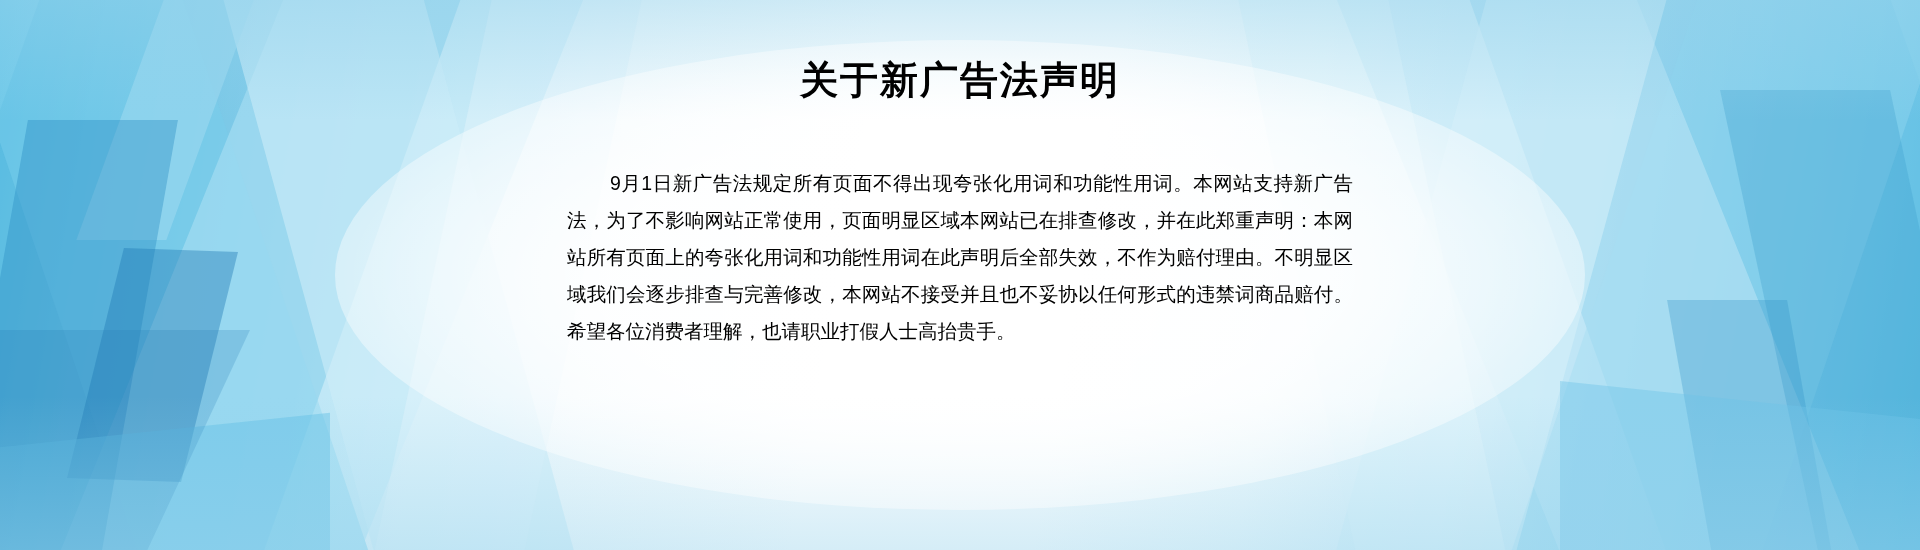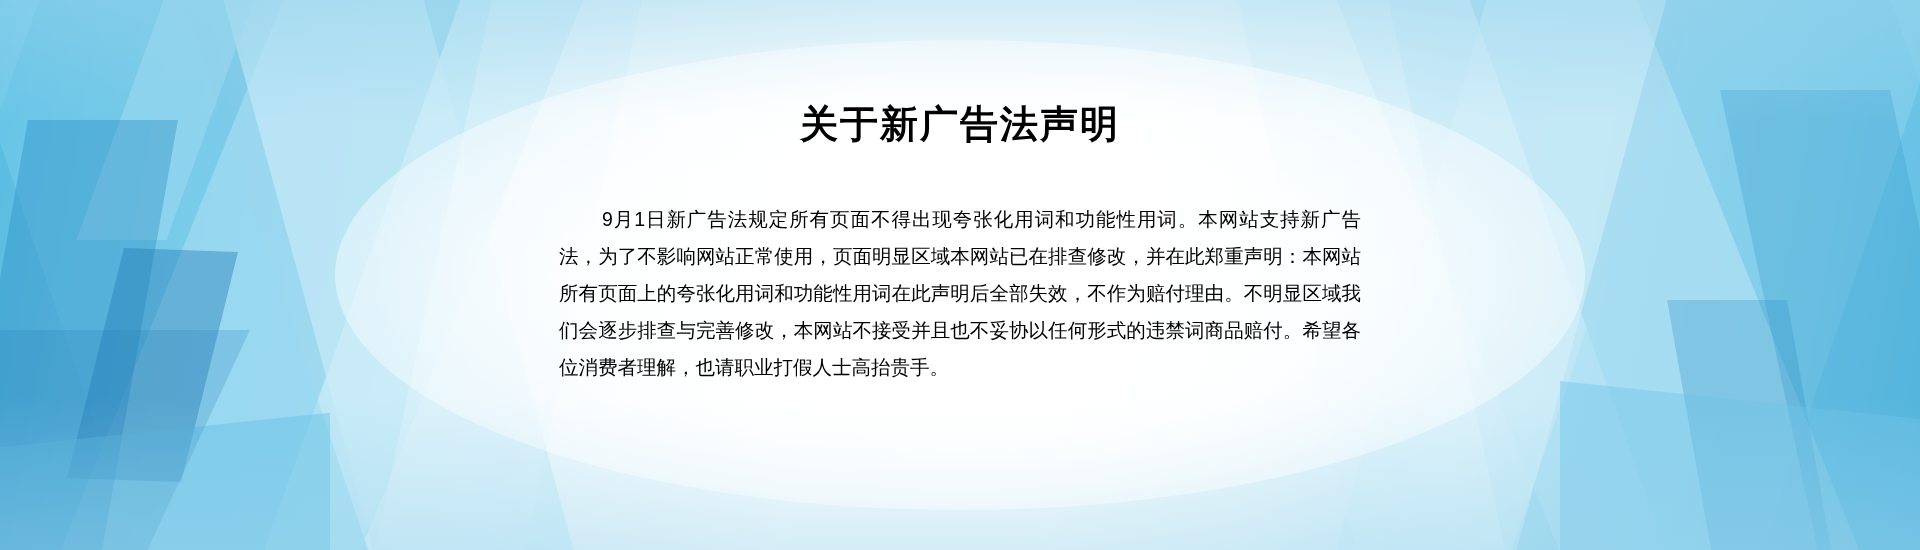--- a/index.html
+++ b/index.html
@@ -62,32 +62,32 @@
   .s17{right:470px;top:-50px;width:150px;height:680px;background:rgba(228,245,252,.50);
       transform:skewX(12deg);}
   .s18{left:-80px;top:330px;width:260px;height:300px;background:rgba(35,125,180,.22);
       transform:skewX(-25deg);}
 
   .content{
     position:absolute;left:0;top:0;width:1920px;height:550px;
     display:flex;flex-direction:column;align-items:center;
   }
   .title{
-    margin-top:104px;
+    margin-top:60px;
     font-size:38px;font-weight:bold;color:#000;
     letter-spacing:2px;line-height:1.1;
     text-align:center;
   }
   .body-block{
     width:810px;margin-top:26px;
     color:#000;font-size:19.5px;line-height:37px;
     text-align:justify;text-justify:inter-ideograph;
     letter-spacing:0px;
   }
-  .para{margin:4px;}
+  .para{margin:12px;}
   .para.indent{text-indent:2.2em;}
 </style>
 </head>
 <body>
 
 <div class="banner">
   <div class="shard s1"></div>
   <div class="shard s2"></div>
   <div class="shard s5"></div>
   <div class="shard s6"></div>

